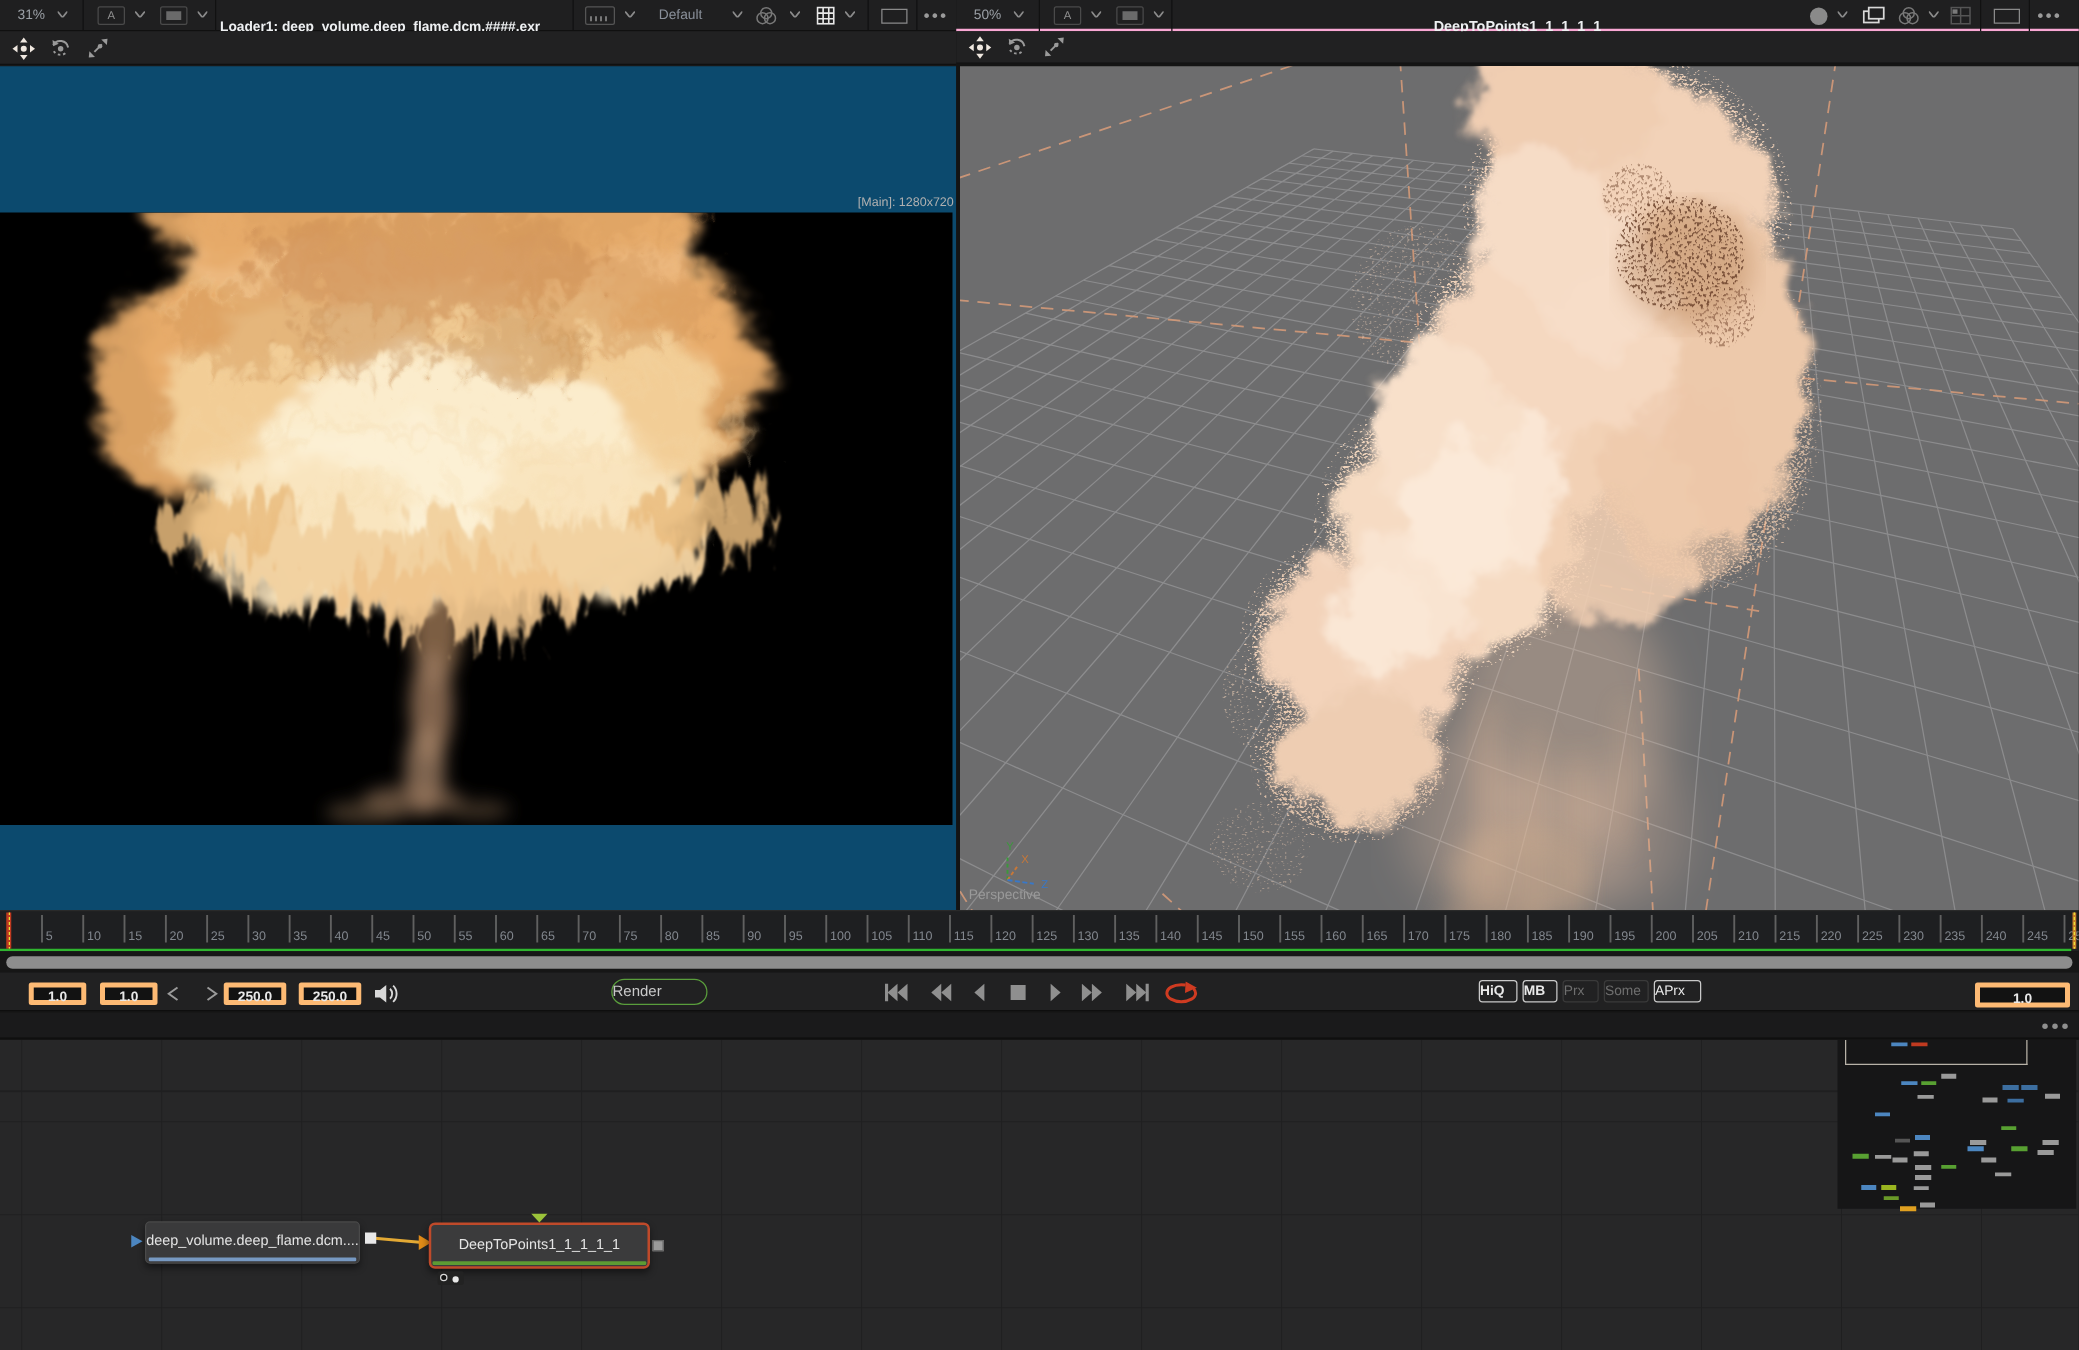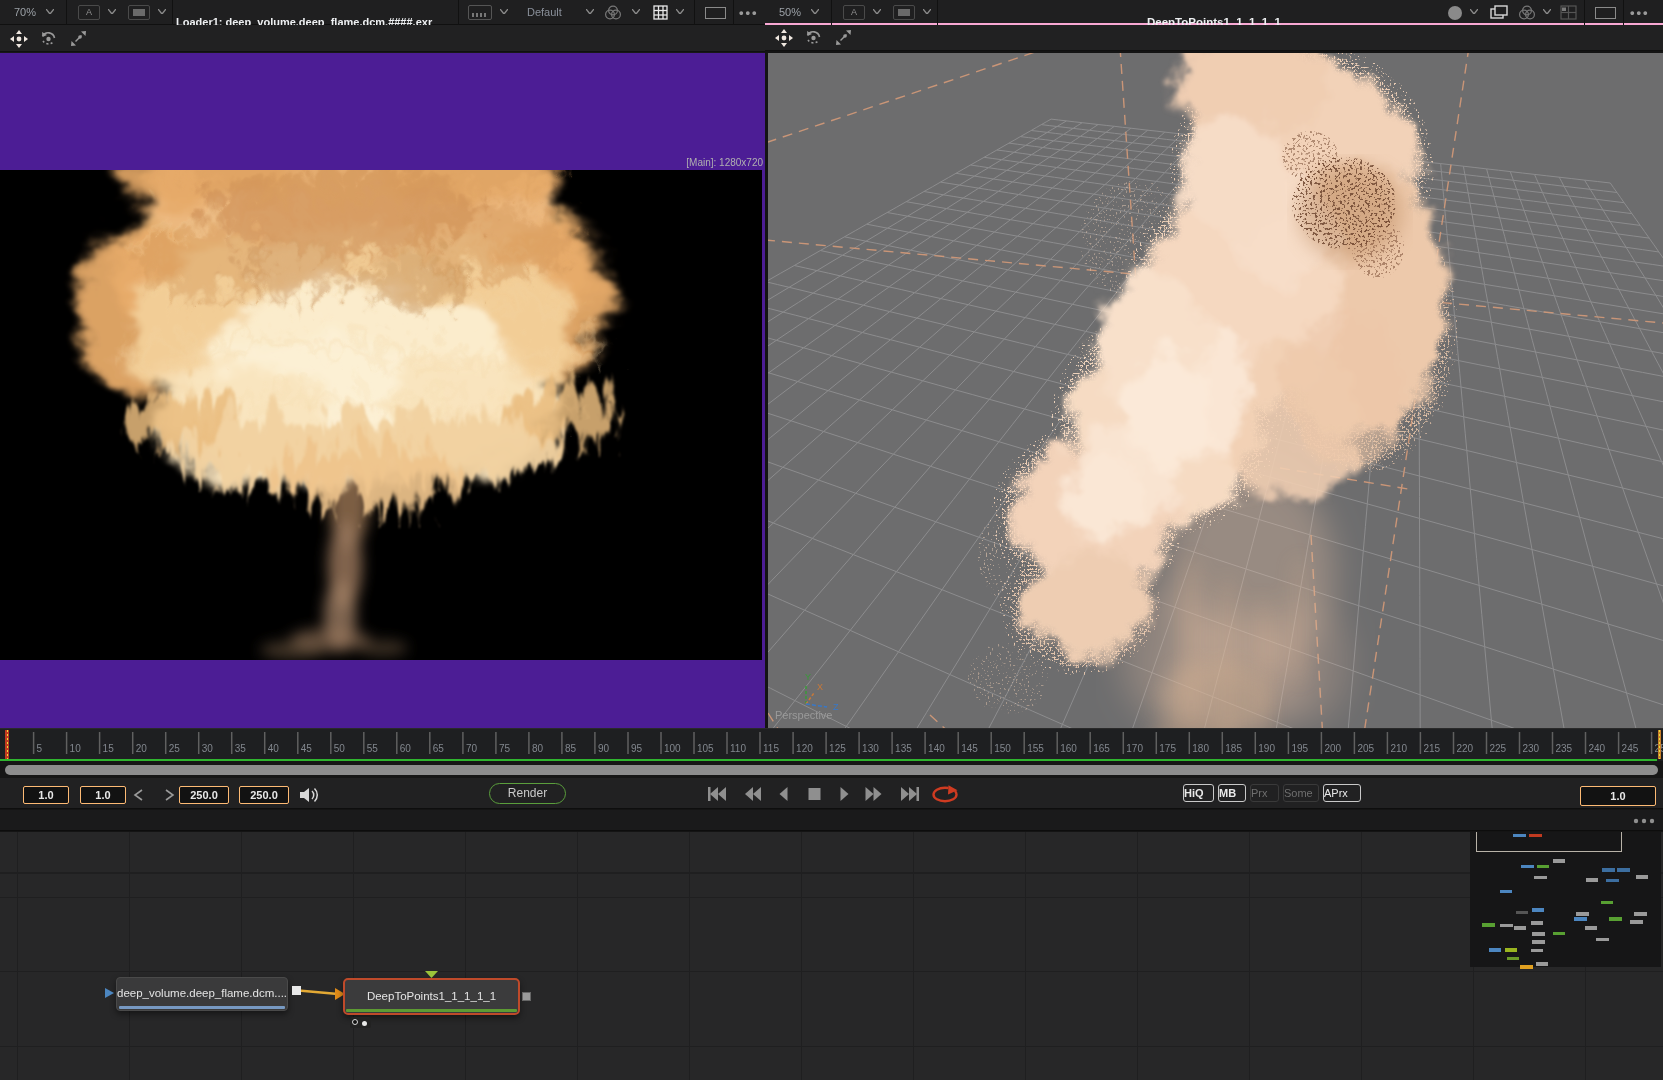--- a/index.html
+++ b/index.html
@@ -9,30 +9,30 @@
   
   .tb1 { height:25px; background:#1f1f20; border-bottom:1px solid #101010; position:relative; }
   .tb2 { height:27px; background:#212122; border-bottom:1px solid #101010; position:relative; }
   .tbtxt { color:#9ba0a6; font-size:11px; line-height:25px; position:absolute; top:0; }
   .chev { position:absolute; top:9px; width:8px; height:5px; }
   .chev svg { display:block; }
   .ico { position:absolute; top:4px; }
   .title { color:#eef0f2; font-weight:bold; font-size:12px; line-height:25px; position:absolute; top:10px; }
   .sep { position:absolute; top:0; width:1px; height:25px; background:#111; }
   
-  .vbox { position:absolute; top:8px; height:18px; background:#121212; border:1px solid #fdba74;
+  .vbox { position:absolute; top:8px; height:18px; background:#121212; border:4px solid #fdba74;
           border-radius:2px; color:#e8e8e8; font-size:11px; font-weight:bold; text-align:center; line-height:16px; }
   .tgl { position:absolute; top:6px; height:18px; border-radius:3px; font-size:11px; text-align:left; }
 </style>
 </head>
 <body>
 
 <div class="abs" style="left:0;top:0;width:765px;height:728px;background:#181818;">
   <div class="tb1" style="width:765px;">
-    <span class="tbtxt" style="left:14px;">70%</span>
+    <span class="tbtxt" style="left:14px;">31%</span>
     <span class="chev" style="left:46px;">
         <svg width="8" height="5">
           <path d="M0 0 L4 5 L8 0" stroke="#8a8a8a" stroke-width="1.4" fill="none"></path>
         </svg>
       </span>
     <span class="sep" style="left:66px;"></span>
     <span class="ico" style="left:78px;top:5px;width:22px;height:15px;border:1px solid #4a4a4a;border-radius:2px;color:#909090;font-size:9px;text-align:center;line-height:13px;">A</span>
     <span class="chev" style="left:108px;">
         <svg width="8" height="5">
           <path d="M0 0 L4 5 L8 0" stroke="#8a8a8a" stroke-width="1.4" fill="none"></path>
@@ -115,21 +115,21 @@
     <span class="ico" style="left:69px;top:4px;"><svg width="19" height="19" viewBox="0 0 19 19">
           <g stroke="#9a9a9a" stroke-width="1.5" fill="#9a9a9a">
             <line x1="6.5" y1="12.5" x2="12.5" y2="6.5"></line>
             <path d="M12 2.5 L17 2 L16.5 7 Z" stroke="none"></path>
             <path d="M2.5 12 L2 17 L7 16.5 Z" stroke="none"></path>
             <circle cx="11" cy="8" r="1.8" stroke="none"></circle>
           </g>
         </svg></span>
   </div>
 
-  <div class="abs" style="left:0;top:53px;width:765px;height:675px;background:#4c1d95;">
+  <div class="abs" style="left:0;top:53px;width:765px;height:675px;background:#0c4a6e;">
     <div class="abs" style="left:600px;top:104px;width:163px;color:#b0b0b0;font-size:10px;text-align:right;">[Main]: 1280x720</div>
     <div class="abs" style="left:0;top:117px;width:762px;height:490px;background:#000;overflow:hidden;">
       <svg width="762" height="490" style="display:block">
 <defs>
 <filter id="ffluff" x="-30%" y="-30%" width="160%" height="160%">
  <feGaussianBlur in="SourceGraphic" stdDeviation="6" result="b"></feGaussianBlur>
  <feTurbulence type="fractalNoise" baseFrequency="0.02 0.028" numOctaves="4" seed="11" result="n"></feTurbulence>
  <feDisplacementMap in="b" in2="n" scale="50" xChannelSelector="R" yChannelSelector="G"></feDisplacementMap>
  <feGaussianBlur stdDeviation="1.5"></feGaussianBlur>
 </filter>
@@ -597,21 +597,21 @@
     </svg>
   <svg class="abs" style="left:162px;top:11px;" width="14" height="12">
       <path d="M4 1 L11 6 L4 11" stroke="#9a9a9a" stroke-width="1.6" fill="none"></path>
     </svg>
   <div class="vbox" style="left:179px;width:50px;">250.0</div>
   <div class="vbox" style="left:239px;width:50px;">250.0</div>
   <svg class="abs" style="left:298px;top:8px;" width="22" height="18" viewBox="0 0 22 18">
       <path d="M2 6 L6 6 L11 2 L11 16 L6 12 L2 12 Z" fill="#d8d8d8"></path>
       <path d="M14 5 A 5.5 5.5 0 0 1 14 13 M16.5 2.5 A 9 9 0 0 1 16.5 15.5" stroke="#d8d8d8" stroke-width="1.5" fill="none"></path>
     </svg>
-  <div class="abs" style="left:489px;top:5px;width:77px;height:21px;border:1.5px solid #5a9e3c;border-radius:11px;color:#c9c9c9;font-size:12px;text-align:center;line-height:19px;">Render</div>
+  <div class="abs" style="left:489px;top:5px;width:77px;height:21px;border:1.5px solid #5a9e3c;border-radius:11px;color:#c9c9c9;font-size:12px;text-align:left;line-height:19px;">Render</div>
   <svg class="abs" style="left:700px;top:7px;" width="270" height="20" fill="#8f8f8f">
 <rect x="8" y="2" width="2.5" height="14"></rect>
 <path d="M10 9 L18 2 L18 16 Z"></path>
 <path d="M18 9 L26 2 L26 16 Z"></path>
 <path d="M45 9 L53 2 L53 16 Z"></path>
 <path d="M53 9 L61 2 L61 16 Z"></path>
 <path d="M79.5 9 L87.5 2 L87.5 16 Z"></path>
 <rect x="108.5" y="3" width="12" height="12"></rect>
 <path d="M140.5 2 L148.5 9 L140.5 16 Z"></path>
 <path d="M165.5 2 L173.5 9 L165.5 16 Z"></path>

